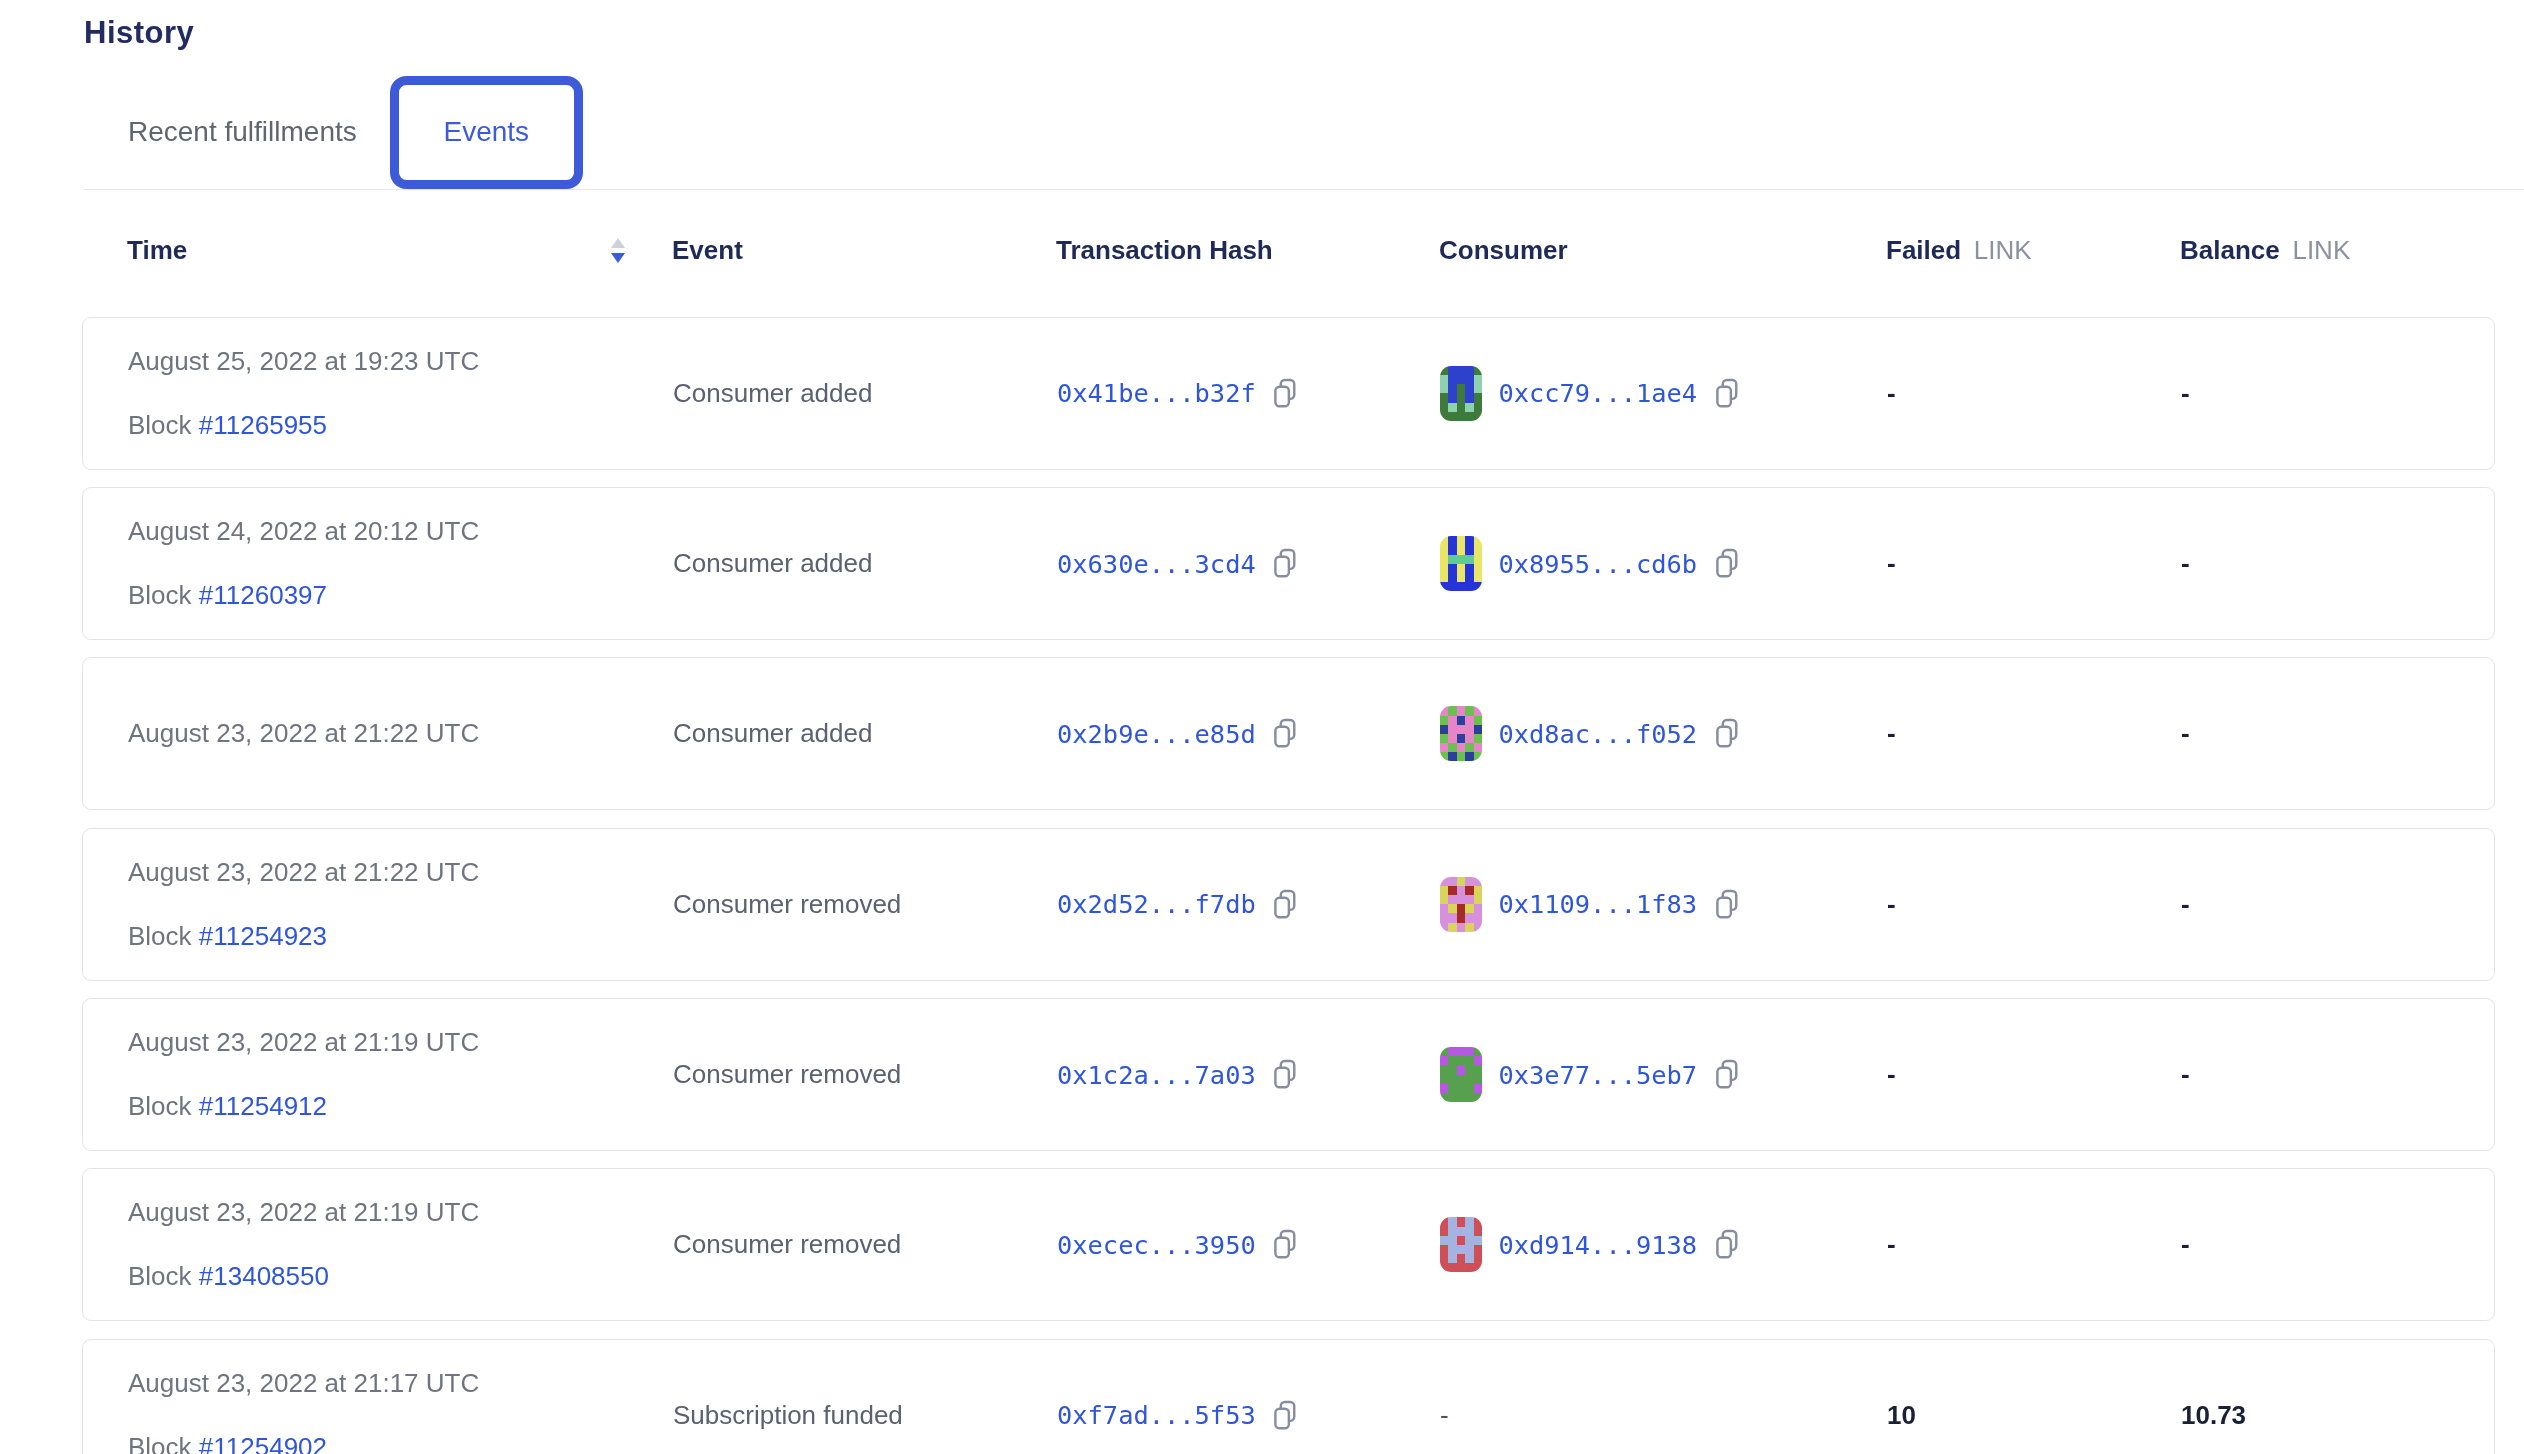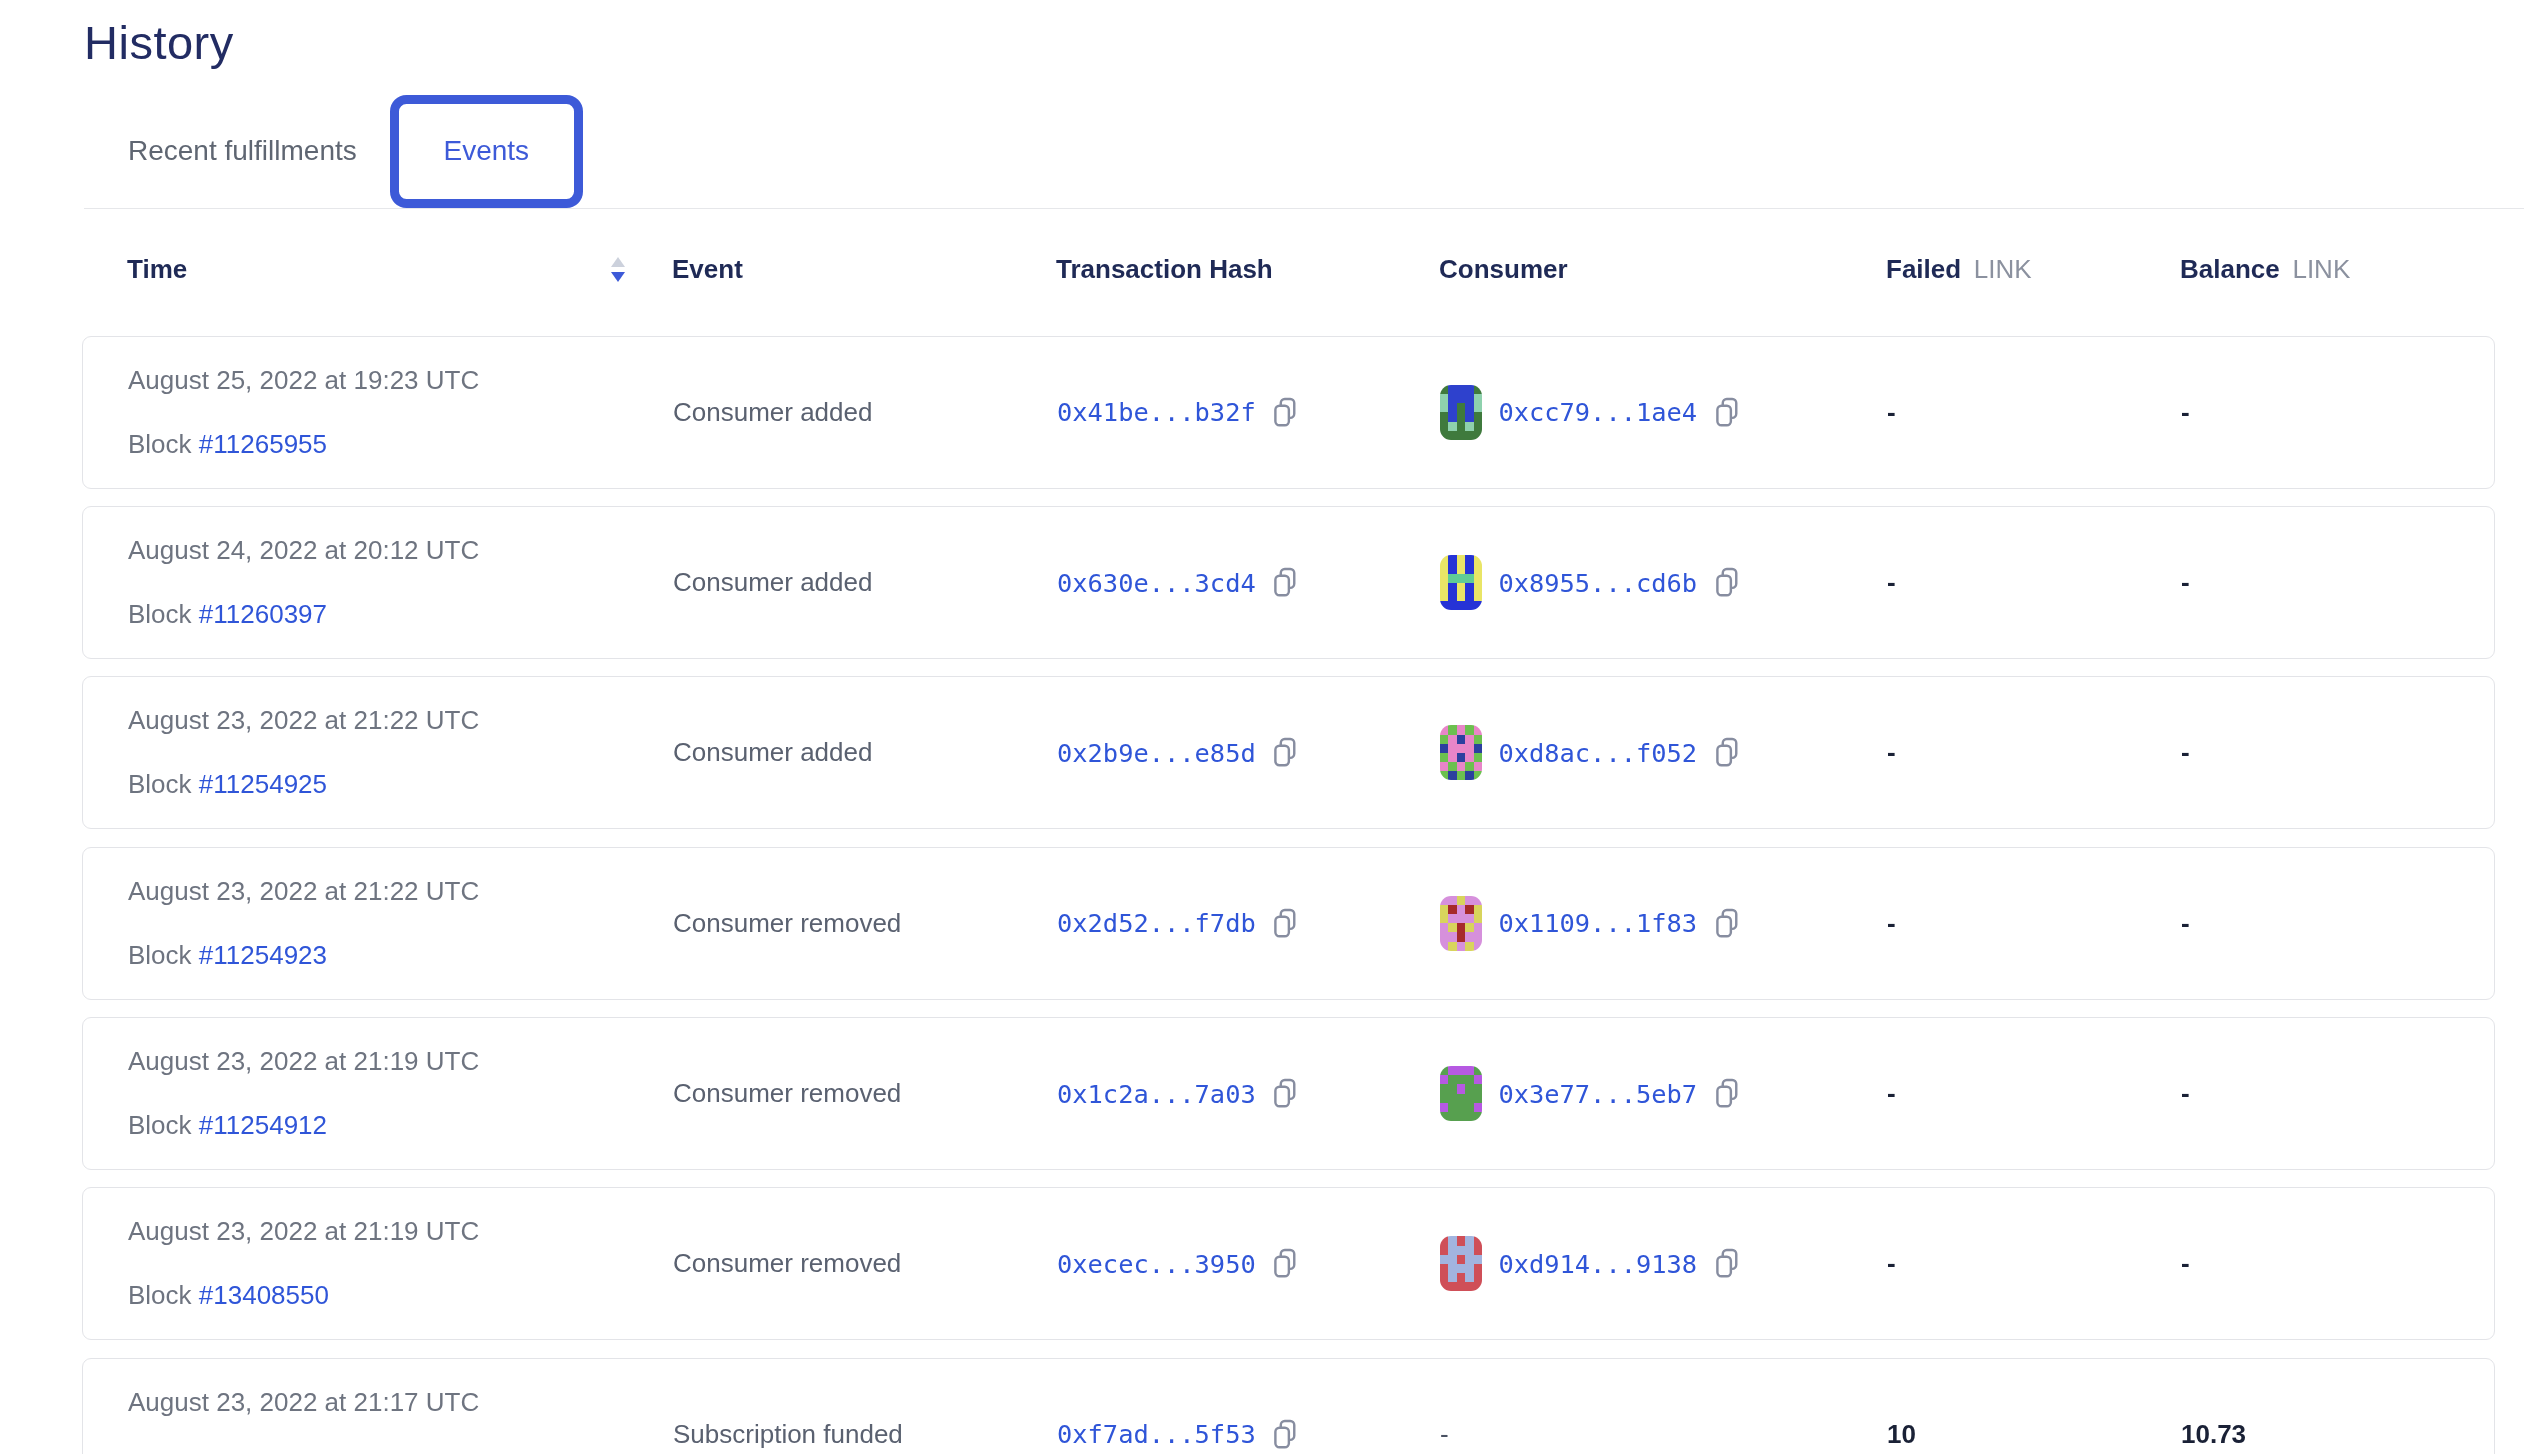--- a/index.html
+++ b/index.html
@@ -1,21 +1,21 @@
 <!DOCTYPE html>
 <html style="font-size:14.5px"><head>
 <meta charset="utf-8">
 <style>
   * { margin:0; padding:0; box-sizing:border-box; }
   html,body { width:2525px; height:1454px; overflow:hidden; background:#ffffff;
               font-family:"Liberation Sans", sans-serif; }
 
   .page { position:relative; width:2525px; height:1454px; }
 
-  .page-title { margin:14.5px 0 0 84px; font-size:47px; font-weight:400; color:#222c63; letter-spacing:0.5px; }
+  .page-title { margin:14.5px 0 0 84px; font-size:31px; font-weight:700; color:#222c63; letter-spacing:0.5px; }
 
   
   .tabs-wrap { margin:25.4px 0 0 84px; border-bottom:1.8px solid #e6e7ea;text-align:right; }
   .tabs { display:flex; align-items:flex-end; height:113px; padding-left:44px; }
   .tab { font-size:28px; color:#5f6672; display:flex; align-items:center; height:113px; cursor:pointer; }
   .tab-active-box { width:193px; height:113px; margin:0 33px; display:flex; align-items:center; justify-content:center;
                     border:9px solid #3d5ad8; border-radius:16.4px; color:#3d5ad8; font-size:28px; }
 
   
   .grid-cols { display:grid; grid-template-columns:545px 384px 383px 447px 294px 1fr; align-items:center; }
@@ -217,24 +217,20 @@
       </span>
 
     </div>
     <div class="num-text">-</div>
     <div class="num-text">-</div>
   </div>
 
   <div class="row-card grid-cols">
     <div class="cell-time">
       <span class="time-text">August 23, 2022 at 21:22 UTC</span>
-      <span class="block-line">
-        <span>Block</span>
-        <a class="block-link">#11254925</a>
-      </span>
     </div>
     <div class="event-text">Consumer added</div>
     <div class="cell-flex">
       <a class="hash-link">0x2b9e...e85d</a>
       <span class="copy-btn">
         <svg width="27" height="31" viewBox="0 0 20 23" fill="none">
           <rect x="6.5" y="1.5" width="10" height="14" rx="3" stroke="#878da0" stroke-width="1.8"></rect>
           <rect x="2.5" y="6.5" width="10" height="14.5" rx="3" fill="#ffffff" stroke="#878da0" stroke-width="1.8"></rect>
         </svg>
       </span>

